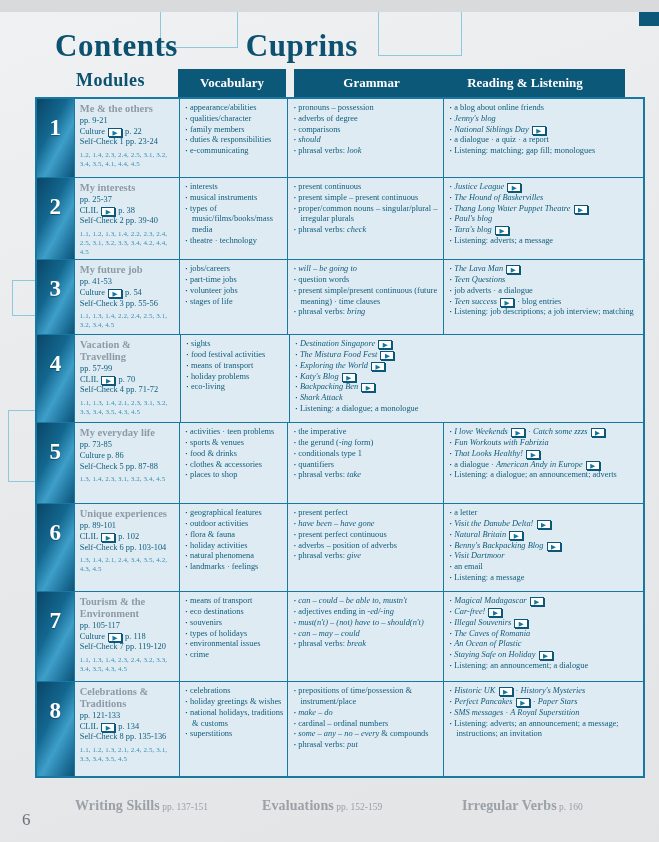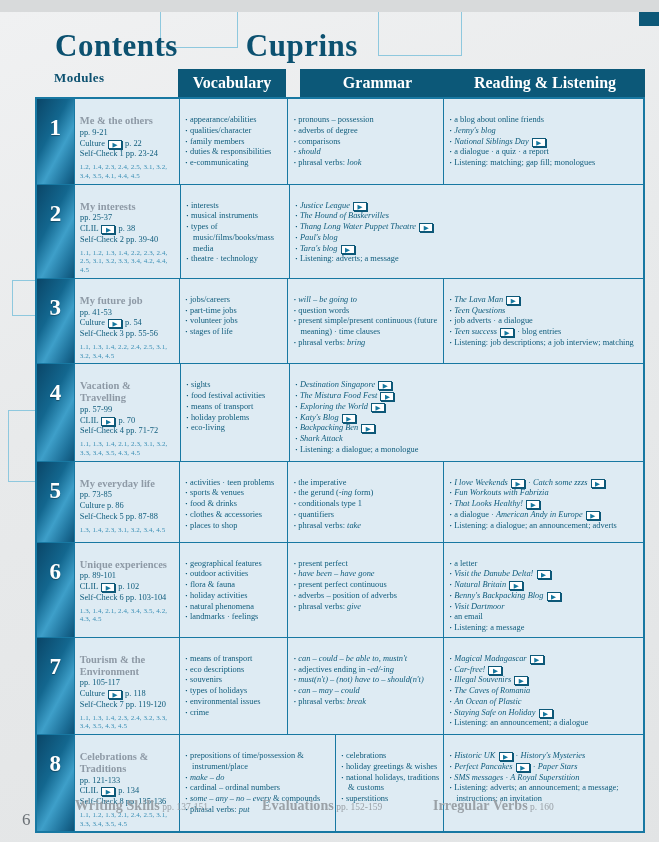--- a/index.html
+++ b/index.html
@@ -14,36 +14,36 @@
   .deco-a { left:160px; top:-4px; width:78px; height:40px; }
   .deco-b { left:378px; top:-4px; width:84px; height:48px; }
   .deco-c { left:78px; top:113px; width:198px; height:62px; border-right:none; border-top:none; }
   .deco-d { left:8px; top:398px; width:28px; height:72px; }
   .deco-e { left:12px; top:268px; width:24px; height:36px; border-right:none; }
   .corner-mark { position:absolute; right:0; top:0; width:20px; height:14px; background:#0d5878; }
 
   .title-row { position:absolute; left:55px; top:16px; display:flex; gap:68px; }
   .big-title { font-size:31px; font-weight:900; color:#0c5170; letter-spacing:0.5px; }
 
-  .modules-label { position:absolute; left:54px; top:58px; font-size:13px; font-weight:900; color:#0c5170; letter-spacing:0.4px; }
+  .modules-label { position:absolute; left:76px; top:58px; font-size:18px; font-weight:900; color:#0c5170; letter-spacing:0.4px; }
 
   .col-head { position:absolute; top:57px; height:28px; background:#0c5878; color:#fff;
-    font-size:16px; font-weight:bold; display:flex; align-items:center; justify-content:center; }
+    font-size:13px; font-weight:bold; display:flex; align-items:center; justify-content:center; }
   .col-head-vocab   { left:178px; width:108px; }
-  .col-head-grammar { left:300px; width:155px; }
-  .col-head-reading { left:445px; width:200px; }
+  .col-head-grammar { left:294px; width:155px; }
+  .col-head-reading { left:425px; width:200px; }
 
   .toc-table { position:absolute; left:35px; top:85px; width:610px; border:2px solid #1878a2; background:#deebf3; }
   .t-row { display:flex; border-top:1.5px solid #1878a2; }
   .t-row:first-child { border-top:none; }
   .t-row:nth-child(1){min-height:78px} .t-row:nth-child(2){min-height:81px}
   .t-row:nth-child(3){min-height:75px} .t-row:nth-child(4){min-height:88px}
   .t-row:nth-child(5){min-height:81px} .t-row:nth-child(6){min-height:88px}
   .t-row:nth-child(7){min-height:90px} .t-row:nth-child(8){min-height:95px}
-  .cell { border-left:1.5px solid #1878a2; padding:16px 4px 3px 5px; font-size:8.4px; color:#0f5c7c; line-height:1.28; }
+  .cell { border-left:1.5px solid #1878a2; padding:4px 4px 3px 5px; font-size:8.4px; color:#0f5c7c; line-height:1.28; }
   .cell:first-child { border-left:none; }
   .cell-num { width:37px; padding:0; display:flex; align-items:flex-start; justify-content:center;
     background:linear-gradient(118deg,#0a4668 0%,#13678f 38%,#3e9fc9 62%,#1d7099 85%,#0d5277 100%); }
   .module-number { color:#fff; font-size:23px; font-weight:900; margin-top:14px; text-shadow:0 1px 1px rgba(0,0,0,.35); }
   .cell-mod  { width:106px; }
   .cell-vocab{ width:109px; }
   .cell-gram { width:157px; }
   .cell-read { width:201px; }
   .module-title { color:#8e9aa6; font-weight:bold; font-size:10.5px; line-height:1.12; margin-bottom:1px; }
   .module-lines div { margin:0; }
@@ -52,21 +52,21 @@
   ul.plain li { padding-left:7px; text-indent:-7px; }
   ul.plain li::before { content:"· "; font-weight:bold; }
   em { font-style:italic; }
   .vid { display:inline-block; width:14px; height:9px; background:#fff; border:1px solid #0d5878;
     box-shadow:1px 1px 0 #0d5878; color:#15789f; font-size:6.5px; line-height:7.5px; text-align:center;
     text-indent:0; vertical-align:-1px; margin:0 1px; font-style:normal; }
 
   .footer-row { position:absolute; left:35px; top:786px; width:610px; }
   .footer-item { position:absolute; top:0; white-space:nowrap; color:#9aa1a7; font-size:9.5px; }
   .footer-item b { font-size:14px; font-weight:900; letter-spacing:0.1px; }
-  .footer-item:nth-child(1){ left:40px; } .footer-item:nth-child(2){ left:227px; } .footer-item:nth-child(3){ left:398px; }
+  .footer-item:nth-child(1){ left:40px; } .footer-item:nth-child(2){ left:227px; } .footer-item:nth-child(3){ left:427px; }
 
   .page-number { position:absolute; left:22px; top:798px; font-size:17px; color:#6b7176; }
 </style>
 </head>
 <body>
 
 <div class="page">
   <div class="deco deco-a"></div>
   <div class="deco deco-b"></div>
   <div class="deco deco-c"></div>
@@ -142,20 +142,28 @@
         <div class="module-codes">1.1, 1.2, 1.3, 1.4, 2.2, 2.3, 2.4, 2.5, 3.1, 3.2, 3.3, 3.4, 4.2, 4.4, 4.5</div>
       </div>
       <div class="cell cell-vocab">
         <ul class="plain">
               <li>interests</li>
               <li>musical instruments</li>
               <li>types of music/films/books/mass media</li>
               <li>theatre · technology</li>
             </ul>
       </div>
+      <div class="cell cell-gram">
+        <ul class="plain">
+              <li>present continuous</li>
+              <li>present simple – present continuous</li>
+              <li>proper/common nouns – singular/plural – irregular plurals</li>
+              <li>phrasal verbs: <em>check</em></li>
+            </ul>
+      </div>
       <div class="cell cell-read">
         <ul class="plain">
               <li><em>Justice League</em> <span class="vid">▶</span></li>
               <li><em>The Hound of Baskervilles</em></li>
               <li><em>Thang Long Water Puppet Theatre</em> <span class="vid">▶</span></li>
               <li><em>Paul's blog</em></li>
               <li><em>Tara's blog</em> <span class="vid">▶</span></li>
               <li>Listening: adverts; a message</li>
             </ul>
       </div>
@@ -332,21 +340,21 @@
         <div class="module-lines">
               <div>pp. 105-117</div>
               <div>Culture <span class="vid">▶</span> p. 118</div>
               <div>Self-Check 7 pp. 119-120</div>
             </div>
         <div class="module-codes">1.1, 1.3, 1.4, 2.3, 2.4, 3.2, 3.3, 3.4, 3.5, 4.3, 4.5</div>
       </div>
       <div class="cell cell-vocab">
         <ul class="plain">
               <li>means of transport</li>
-              <li>eco descriptions</li>
+              <li>eco destinations</li>
               <li>souvenirs</li>
               <li>types of holidays</li>
               <li>environmental issues</li>
               <li>crime</li>
             </ul>
       </div>
       <div class="cell cell-gram">
         <ul class="plain">
               <li><em>can – could – be able to, mustn't</em></li>
               <li>adjectives ending in <em>-ed/-ing</em></li>
@@ -374,37 +382,37 @@
       </div>
       <div class="cell cell-mod">
         <div class="module-title">Celebrations &amp; Traditions</div>
         <div class="module-lines">
               <div>pp. 121-133</div>
               <div>CLIL <span class="vid">▶</span> p. 134</div>
               <div>Self-Check 8 pp. 135-136</div>
             </div>
         <div class="module-codes">1.1, 1.2, 1.3, 2.1, 2.4, 2.5, 3.1, 3.3, 3.4, 3.5, 4.5</div>
       </div>
+      <div class="cell cell-vocab">
+        <ul class="plain">
+              <li>celebrations</li>
+              <li>holiday greetings &amp; wishes</li>
+              <li>national holidays, traditions &amp; customs</li>
+              <li>superstitions</li>
+            </ul>
+      </div>
       <div class="cell cell-gram">
         <ul class="plain">
               <li>prepositions of time/possession &amp; instrument/place</li>
               <li><em>make – do</em></li>
               <li>cardinal – ordinal numbers</li>
               <li><em>some – any – no – every</em> &amp; compounds</li>
               <li>phrasal verbs: <em>put</em></li>
             </ul>
       </div>
-      <div class="cell cell-vocab">
-        <ul class="plain">
-              <li>celebrations</li>
-              <li>holiday greetings &amp; wishes</li>
-              <li>national holidays, traditions &amp; customs</li>
-              <li>superstitions</li>
-            </ul>
-      </div>
       <div class="cell cell-read">
         <ul class="plain">
               <li><em>Historic UK</em> <span class="vid">▶</span> · <em>History's Mysteries</em></li>
               <li><em>Perfect Pancakes</em> <span class="vid">▶</span> · <em>Paper Stars</em></li>
               <li><em>SMS messages</em> · <em>A Royal Superstition</em></li>
               <li>Listening: adverts; an announcement; a message; instructions; an invitation</li>
             </ul>
       </div>
     </div>
   </div>

